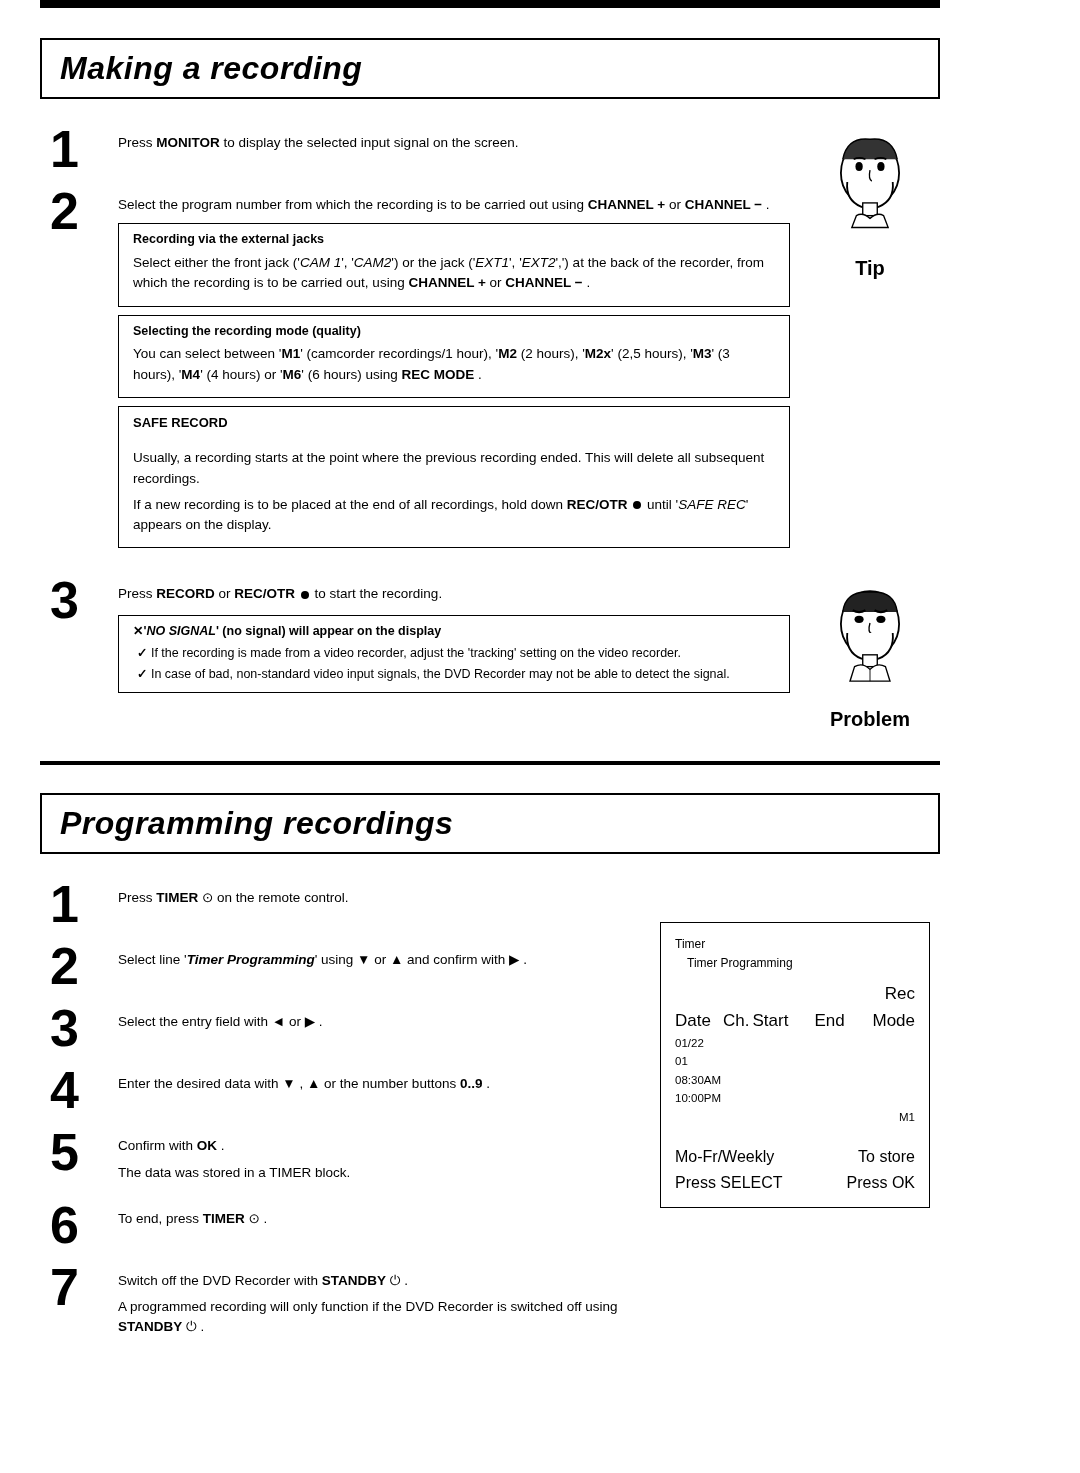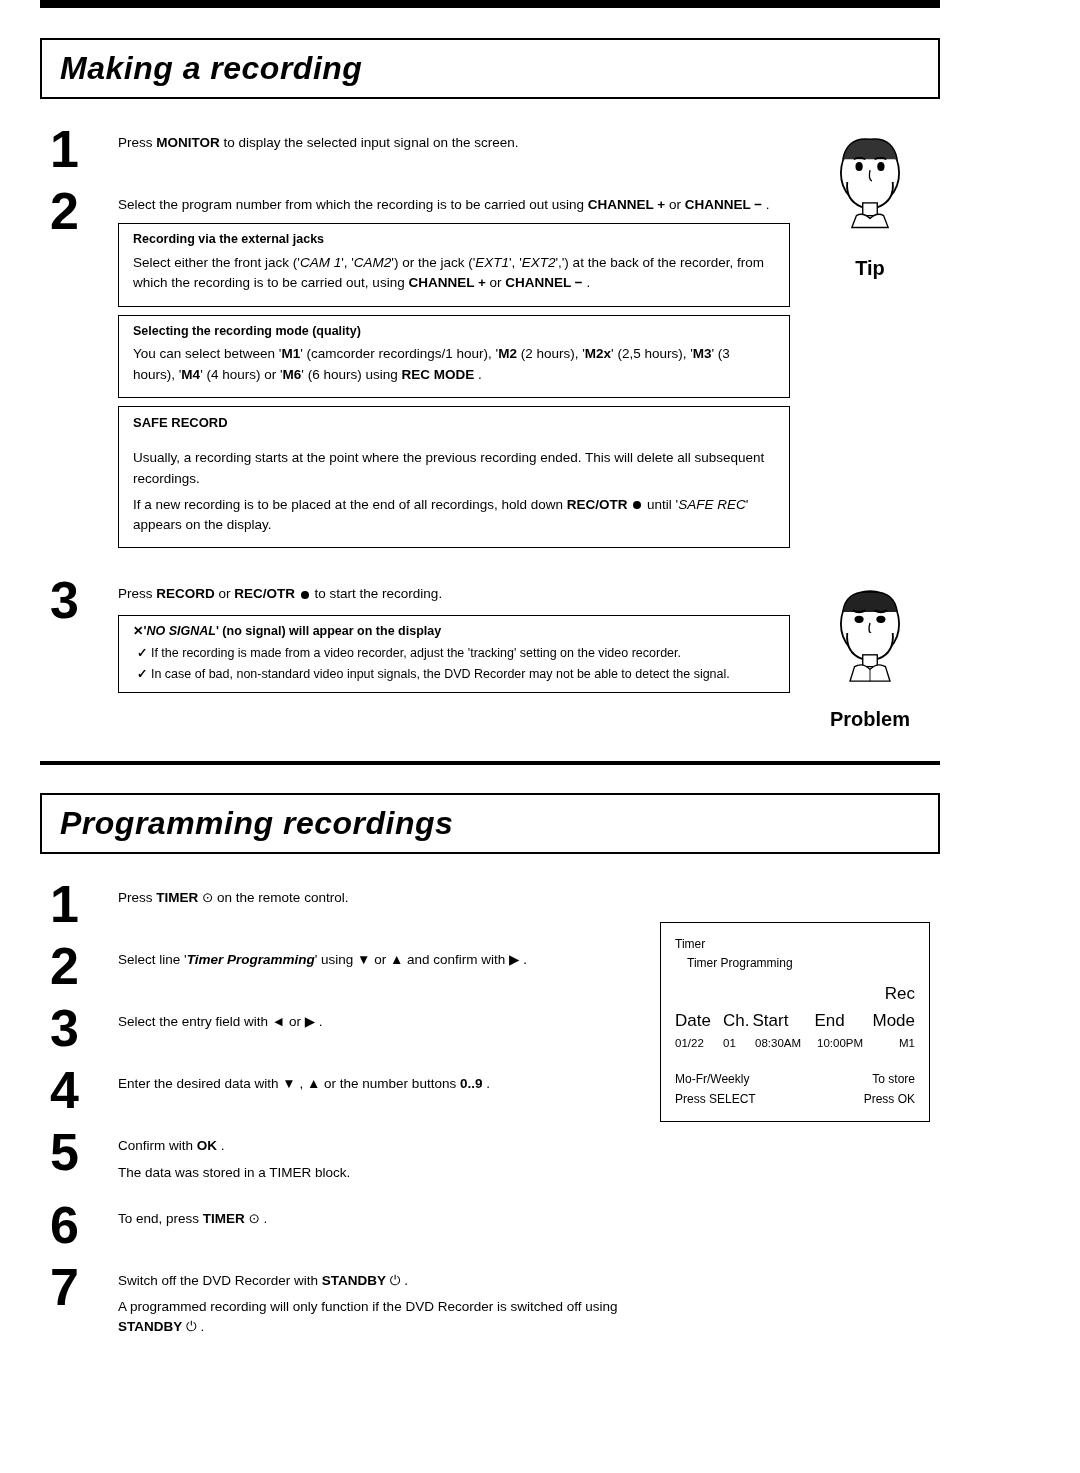--- a/index.html
+++ b/index.html
@@ -171,34 +171,35 @@
       gap: 0;
       font-size: 17px;
       border-bottom: none;
       padding-bottom: 0;
       align-items: flex-end;
     }
     .timer-display .td-row {
       display: flex;
       gap: 0;
       font-size: 11.5px;
+      flex-direction: column;
     }
     .td-col {
       flex: 1;
       text-align: left;
     }
     .td-col-rec {
       text-align: right;
       min-width: 40px;
     }
     .timer-display .td-footer {
       display: flex;
       justify-content: space-between;
       margin-top: 18px;
-      font-size: 12px;
+      font-size: 16px;
     }
 
     
     .step-with-panel {
       display: flex;
       gap: 20px;
       align-items: flex-start;
     }
     .step-with-panel .left-steps {
       flex: 1;

